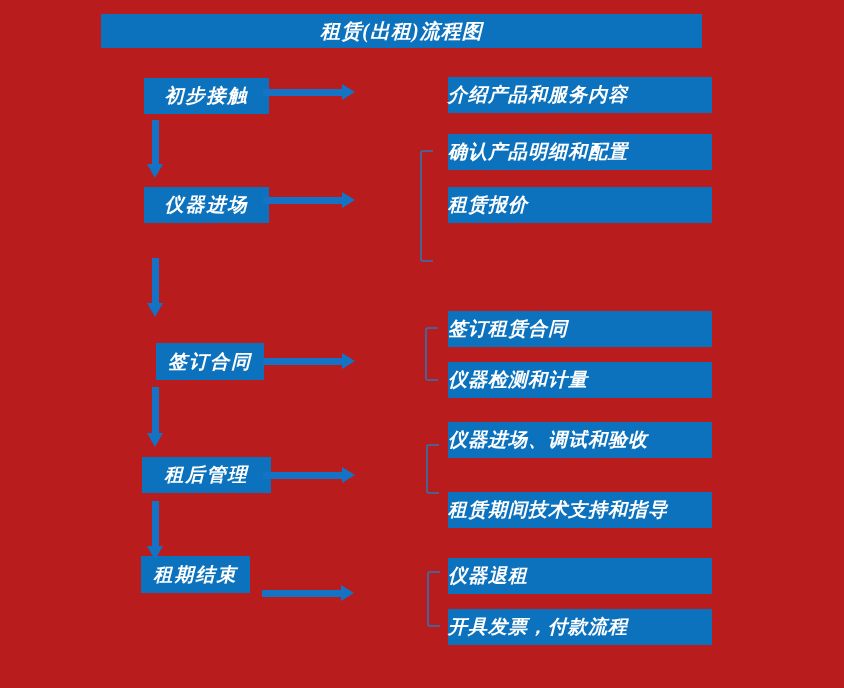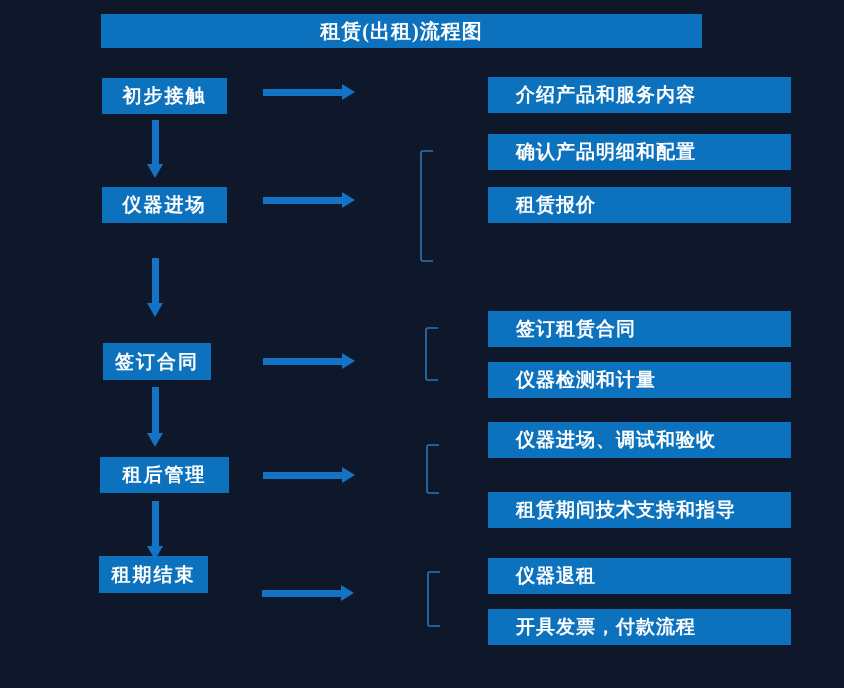--- a/index.html
+++ b/index.html
@@ -1,33 +1,34 @@
 <!DOCTYPE html>
 <html><head>
 <meta charset="utf-8">
 <style>
   html,body{margin:0;padding:0;background:#ffffff;}
   .canvas{
-    position:relative;width:844px;height:688px;background:#0f172a;overflow:hidden;
+    position:relative;width:844px;height:688px;background:#b91c1c;overflow:hidden;
     font-family:"Liberation Serif","DejaVu Serif",serif;
+    font-style:italic;
   }
   .title-bar{
     position:absolute;left:101px;top:14px;width:601px;height:34px;
     background:#0d72bd;color:#ffffff;font-weight:bold;font-size:20px;
     display:flex;align-items:center;justify-content:center;letter-spacing:1px;
   }
   .step-box{
     position:absolute;background:#0d72bd;color:#ffffff;font-weight:bold;font-size:19px;
-    display:flex;align-items:center;justify-content:center;letter-spacing:2px;
+    display:flex;align-items:center;justify-content:center;letter-spacing:2px;margin-left:42px;
   }
   .detail-box{
-    position:absolute;left:448px;width:303px;height:36px;
+    position:absolute;left:448px;width:264px;height:36px;
     background:#0d72bd;color:#ffffff;font-weight:bold;font-size:19px;
     display:flex;align-items:center;justify-content:flex-start;
-    padding-left:28px;box-sizing:border-box;letter-spacing:1px;margin-left:40px;
+    padding-left:0;box-sizing:border-box;letter-spacing:1px;
   }
   .harrow{position:absolute;width:92px;height:17px;}
   .harrow .shaft{position:absolute;left:0;top:5px;width:79px;height:7px;background:#1473c4;}
   .harrow .head{
     position:absolute;left:79px;top:0;width:0;height:0;
     border-left:13px solid #1473c4;border-top:8.5px solid transparent;border-bottom:8.5px solid transparent;
   }
   .varrow{position:absolute;left:147px;width:17px;}
   .varrow .shaft{position:absolute;left:5px;top:0;width:7px;background:#1473c4;}
   .varrow .head{
@@ -39,21 +40,21 @@
 </style>
 </head>
 <body>
 
 <div class="canvas">
 
   <div class="title-bar">租赁(出租)流程图</div>
 
   <div class="step-box" style="left:102px;top:78px;width:125px;height:36px">初步接触</div>
   <div class="step-box" style="left:102px;top:187px;width:125px;height:36px">仪器进场</div>
-  <div class="step-box" style="left:103px;top:343px;width:108px;height:37px">签订合同</div>
+  <div class="step-box" style="left:114px;top:343px;width:108px;height:37px">签订合同</div>
   <div class="step-box" style="left:100px;top:457px;width:129px;height:36px">租后管理</div>
   <div class="step-box" style="left:99px;top:556px;width:109px;height:37px">租期结束</div>
 
   <div class="detail-box" style="top:77px">介绍产品和服务内容</div>
 
   <div class="detail-box" style="top:187px">租赁报价</div>
   <div class="detail-box" style="top:134px">确认产品明细和配置</div>
 
   <div class="detail-box" style="top:311px">签订租赁合同</div>
   <div class="detail-box" style="top:422px">仪器进场、调试和验收</div>

